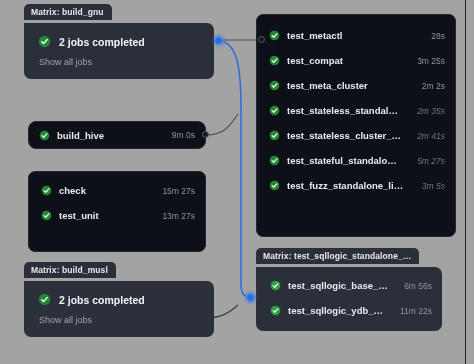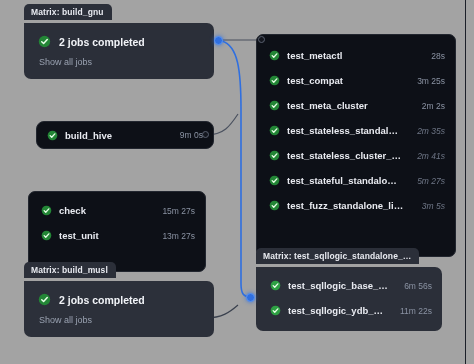--- a/index.html
+++ b/index.html
@@ -93,21 +93,20 @@
     border-radius: 7px;
     z-index: 3;
     box-sizing: border-box;
   }
   .card.pill {
     border-radius: 8px;
     padding: 6px 10px 6px 10px;
   }
   .card.list {
     padding: 10px 10px 10px 12px;
-    margin-top: 20px;
   }
 
   
   .row {
     display: flex;
     align-items: center;
     gap: 7px;
     padding: 3px 0;
     white-space: nowrap;
   }
@@ -200,21 +199,21 @@
             <path d="M4.6 8.2 L6.9 10.5 L11.4 5.6" fill="none" stroke="#e8ffe8" stroke-width="1.8" stroke-linecap="round" stroke-linejoin="round"></path>
           </svg>
         </span>
         <span class="jobs-text">2 jobs completed</span>
       </div>
       <div class="show-all">Show all jobs</div>
     </div>
   </div>
   <div class="port port-out-active" style="left:214px; top:36px;"></div>
 
-  <div class="card pill" style="left:36px; top:121px; width:178px; height:28px;">
+  <div class="card pill" style="left:28px; top:121px; width:178px; height:28px;">
     <div class="row" style="padding:0; height:100%;">
       <span class="ico">
         <svg viewBox="0 0 16 16" width="11" height="11">
           <circle cx="8" cy="8" r="7" fill="#238636"></circle>
           <path d="M4.6 8.2 L6.9 10.5 L11.4 5.6" fill="none" stroke="#e8ffe8" stroke-width="1.9" stroke-linecap="round" stroke-linejoin="round"></path>
         </svg>
       </span>
       <span class="row-name">build_hive</span>
       <span class="row-dur">9m 0s</span>
     </div>

